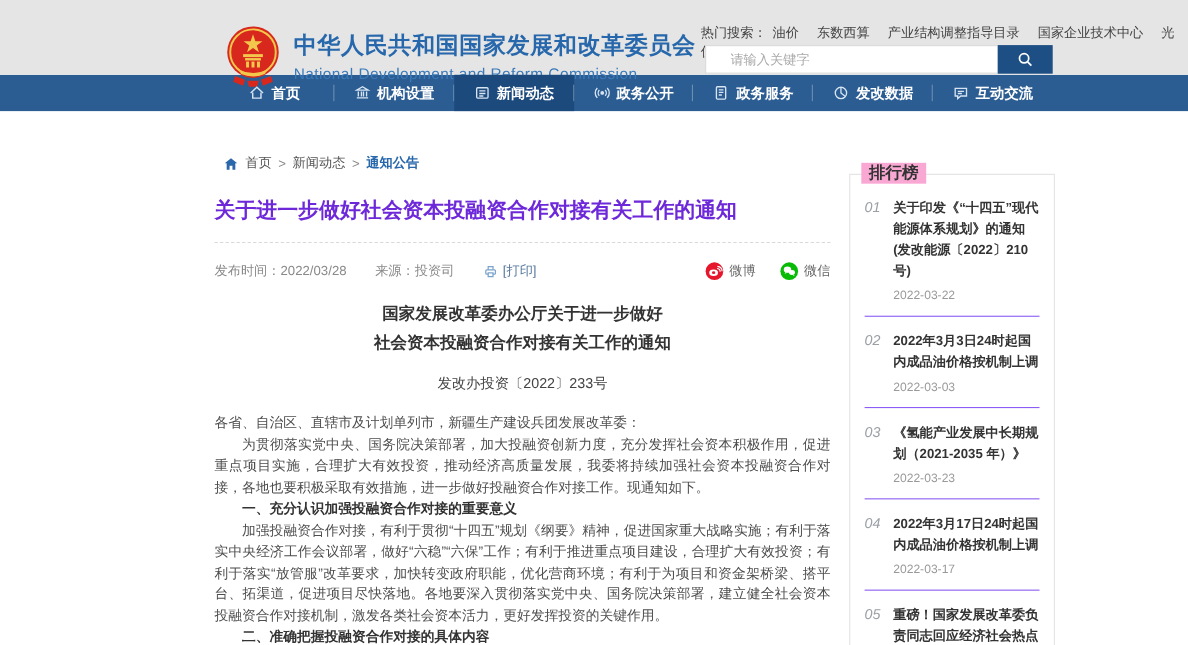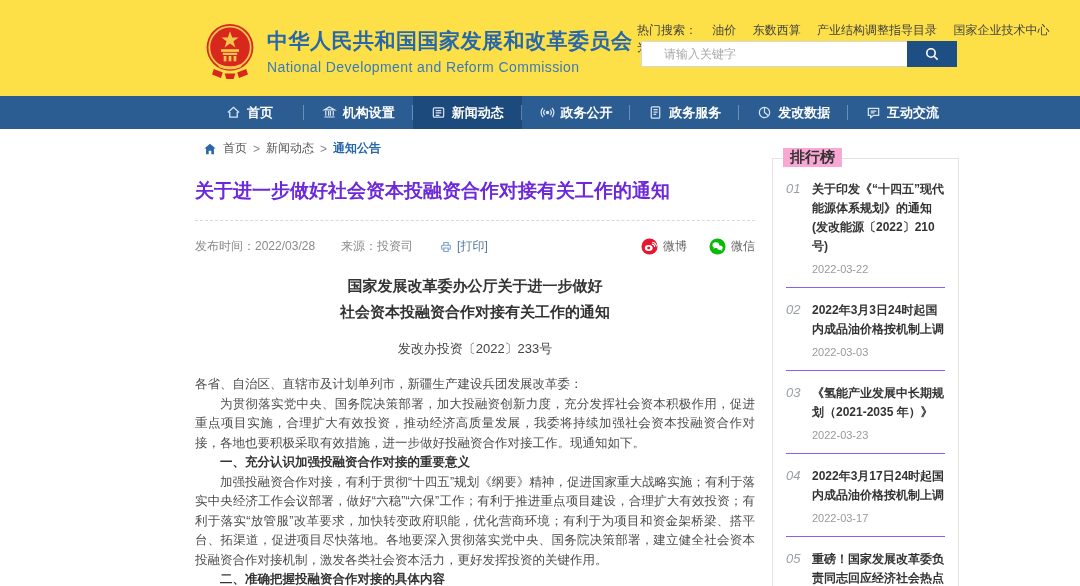--- a/index.html
+++ b/index.html
@@ -1,29 +1,29 @@
 <!DOCTYPE html>
 <html><head>
 <meta charset="utf-8">
 <style>
   * { margin:0; padding:0; box-sizing:border-box; }
   html,body { width:1080px; height:586px; overflow:hidden; background:#fff;
     font-family:"Liberation Sans","DejaVu Sans",sans-serif; }
 
   
-  .header { position:relative; height:96px; background:#fde047; }
+  .header { position:relative; height:68px; background:#e5e5e5; }
   .logo-area { position:absolute; left:203px; top:22px; display:flex; align-items:center; }
   .emblem { width:54px; height:58px; }
   .logo-text { margin-left:10px; }
   .site-title-zh { font-size:21px; font-weight:bold; color:#2767ab; letter-spacing:.5px; }
   .site-title-en { font-size:14px; color:#3a7ab9; margin-top:4px; letter-spacing:.4px; }
 
   .hot-search { position:absolute; left:637px; top:22px; width:440px; font-size:12px; color:#424242; }
   .hot-search a { color:#424242; text-decoration:none; margin-right:13px; }
-  .hot-label { margin-right:12px; }
+  .hot-label { margin-right:2px; }
 
   .search-bar { position:absolute; left:641px; top:41px; width:316px; height:26px; display:flex; }
   .search-input { flex:1; border:1px solid #d9d9d9; border-right:none; font-size:12px;
      padding:0 22px; color:#333; outline:none; }
   .search-input::placeholder { color:#a9a9a9; }
   .search-btn { width:50px; background:#1d4e84; border:none; cursor:pointer;
      display:flex; align-items:center; justify-content:center; }
 
   
   .navbar { height:33px; background:#2b5d92; }

